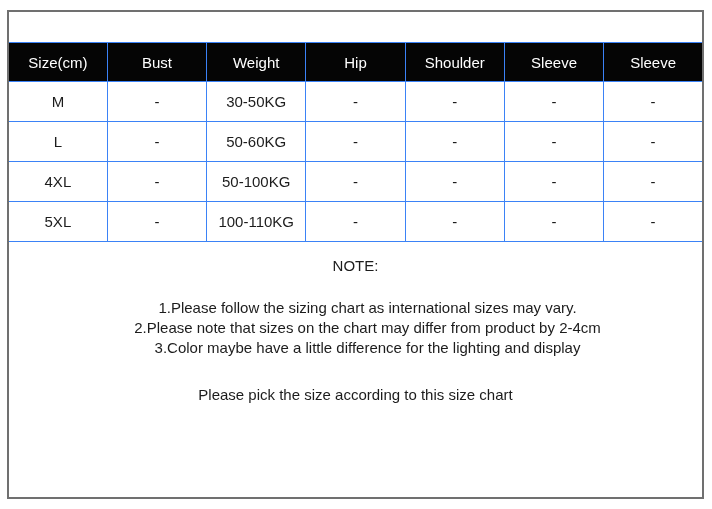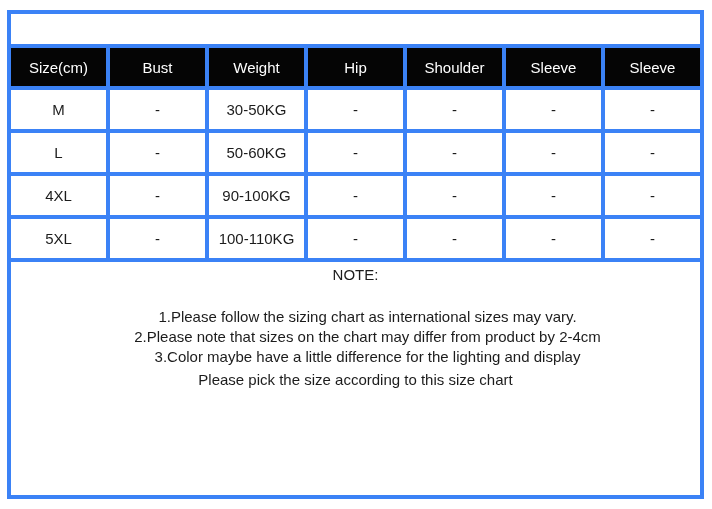--- a/index.html
+++ b/index.html
@@ -20,21 +20,21 @@
     left: 7px;
     top: 10px;
     width: 697px;
     height: 489px;
     border-collapse: collapse;
     table-layout: fixed;
     border: 2px solid #707070;
   }
   .size-chart th,
   .size-chart td {
-    border: 4px solid #3b82f6;
+    border: 1px solid #3b82f6;
     text-align: center;
     vertical-align: middle;
     font-size: 15px;
     font-weight: normal;
     color: #1c1c1c;
     padding: 0;
     overflow: hidden;
     white-space: nowrap;
   }
   .spacer-row td {
@@ -48,32 +48,32 @@
   }
   .data-row td {
     height: 39px;
   }
   .note-cell {
     vertical-align: top !important;
     text-align: center;
     white-space: normal !important;
   }
   .note-title {
-    margin-top: 3px;
+    margin-top: 14px;
     line-height: 20px;
   }
   .note-lines {
     margin-top: 22px;
   }
   .note-lines div {
     line-height: 20px;
     padding-left: 24px;
   }
   .note-footer {
-    margin-top: 3px;
+    margin-top: 27px;
     line-height: 20px;
   }
 </style>
 </head>
 <body>
 
 <div class="page">
   <table class="size-chart">
     <tbody>
         <tr class="spacer-row">
@@ -102,21 +102,21 @@
       <td>-</td>
       <td>50-60KG</td>
       <td>-</td>
       <td>-</td>
       <td>-</td>
       <td>-</td>
     </tr>
     <tr class="data-row">
       <td>4XL</td>
       <td>-</td>
-      <td>90-100KG</td>
+      <td>50-100KG</td>
       <td>-</td>
       <td>-</td>
       <td>-</td>
       <td>-</td>
     </tr>
     <tr class="data-row">
       <td>5XL</td>
       <td>-</td>
       <td>100-110KG</td>
       <td>-</td>

